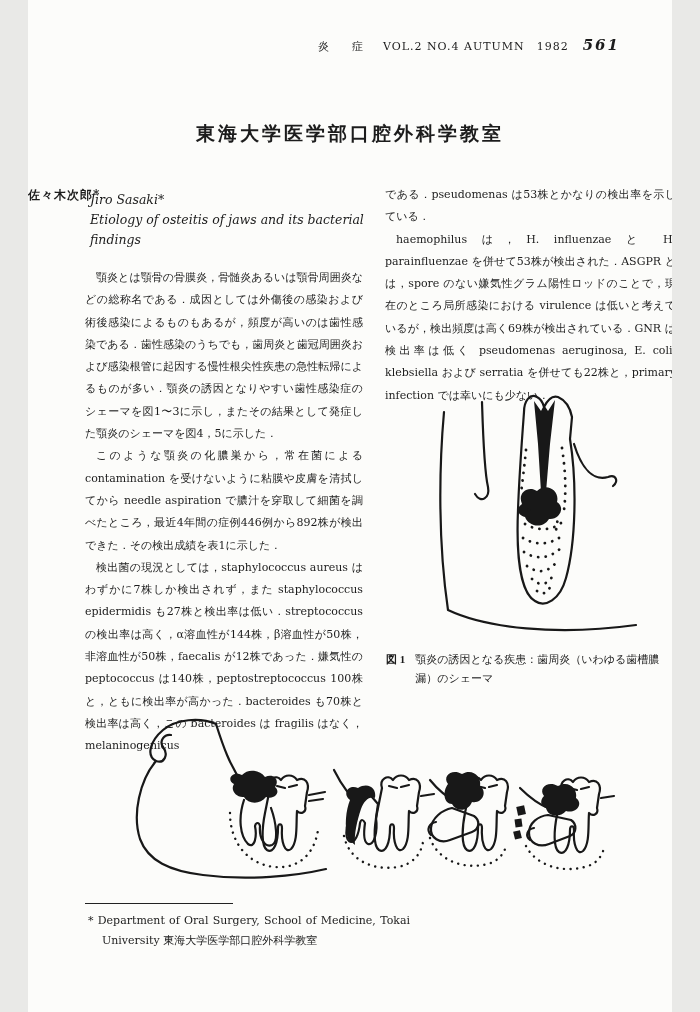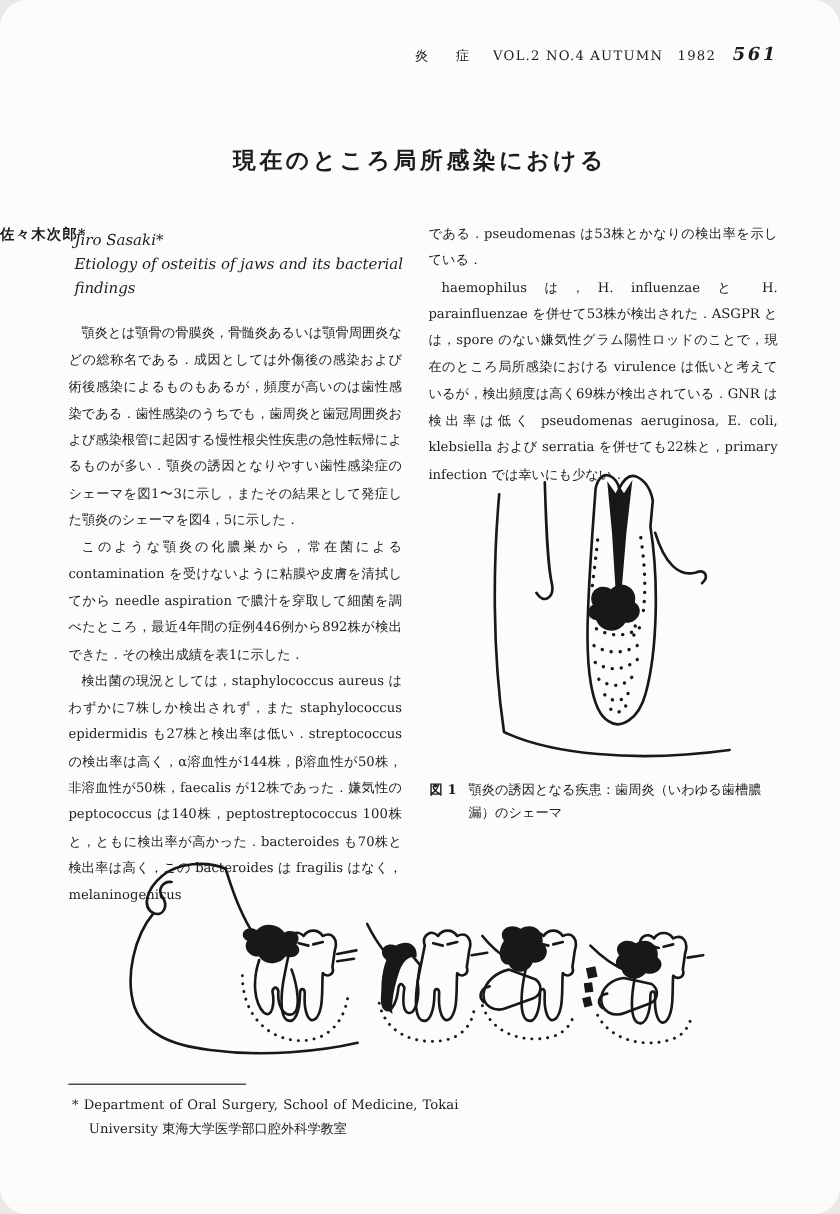--- a/index.html
+++ b/index.html
@@ -1,21 +1,20 @@
 <!DOCTYPE html>
 <html><head>
 <meta charset="utf-8">
 <style>
   html,body{margin:0;padding:0;background:#e9e9e7;}
   .page{
-    position:relative;width:700px;height:1012px;margin:0 auto;
+    position:relative;width:644px;height:1012px;margin:0 auto;
     background:#fcfcfa;overflow:hidden;
     font-family:"DejaVu Serif","Liberation Serif",serif;
     color:#1c1c1c;
-    border-radius:23px;
   }
   
   .journal-header{
     position:absolute;top:36px;right:52px;
     font-size:11px;letter-spacing:1px;white-space:nowrap;
     display:flex;align-items:baseline;gap:14px;
   }
   .journal-name{letter-spacing:6px;}
   .page-number{font-weight:bold;font-style:italic;font-size:15px;letter-spacing:2px;}
   
@@ -37,21 +36,21 @@
   .col-left{top:254px;left:57px;width:278px;margin-top:13px;}
   .col-right{top:184px;left:357px;width:291px;}
   .col p{margin:0;text-indent:1em;}
   .col p.cont{text-indent:0;}
   
   .figure1{position:absolute;top:390px;left:396px;width:244px;height:252px;}
   .figure1 svg{width:100%;height:100%;}
   .fig-caption{
     position:absolute;font-size:11px;line-height:18.5px;display:flex;gap:10px;
   }
-  .fig1-caption{top:650px;left:358px;width:282px;}
+  .fig1-caption{top:650px;left:358px;width:282px;font-family:Liberation Serif, serif;}
   .fig2-caption{top:888px;left:376px;width:292px;}
   .fig-caption .fig-label{font-weight:bold;white-space:nowrap;}
   .fig-caption .fig-text{flex:1;}
   
   .figure2{position:absolute;top:718px;left:90px;width:522px;height:170px;}
   .figure2 svg{width:100%;height:100%;}
   
   .footnote-rule{position:absolute;top:903px;left:57px;width:148px;border-top:1.5px solid #222;}
   .footnote{
     position:absolute;top:911px;left:60px;width:308px;
@@ -63,21 +62,21 @@
 <body>
 
 <div class="page">
 
   <div class="journal-header">
     <span class="journal-name">炎　症</span>
     <span class="journal-issue">VOL.2 NO.4 AUTUMN　1982</span>
     <span class="page-number">561</span>
   </div>
 
-  <h1 class="paper-title">現在のところ局所感染における</h1>
+  <h1 class="paper-title">東海大学医学部口腔外科学教室</h1>
   <div class="paper-author">佐々木次郎*</div>
 
   <div class="english-heading">
     <div>Jiro Sasaki*</div>
     <div>Etiology of osteitis of jaws and its bacterial findings</div>
   </div>
 
   <div class="col col-left">
     <p>顎炎とは顎骨の骨膜炎，骨髄炎あるいは顎骨周囲炎などの総称名である．成因としては外傷後の感染および術後感染によるものもあるが，頻度が高いのは歯性感染である．歯性感染のうちでも，歯周炎と歯冠周囲炎および感染根管に起因する慢性根尖性疾患の急性転帰によるものが多い．顎炎の誘因となりやすい歯性感染症のシェーマを図1〜3に示し，またその結果として発症した顎炎のシェーマを図4，5に示した．</p>
     <p>このような顎炎の化膿巣から，常在菌による contamination を受けないように粘膜や皮膚を清拭してから needle aspiration で膿汁を穿取して細菌を調べたところ，最近4年間の症例446例から892株が検出できた．その検出成績を表1に示した．</p>

